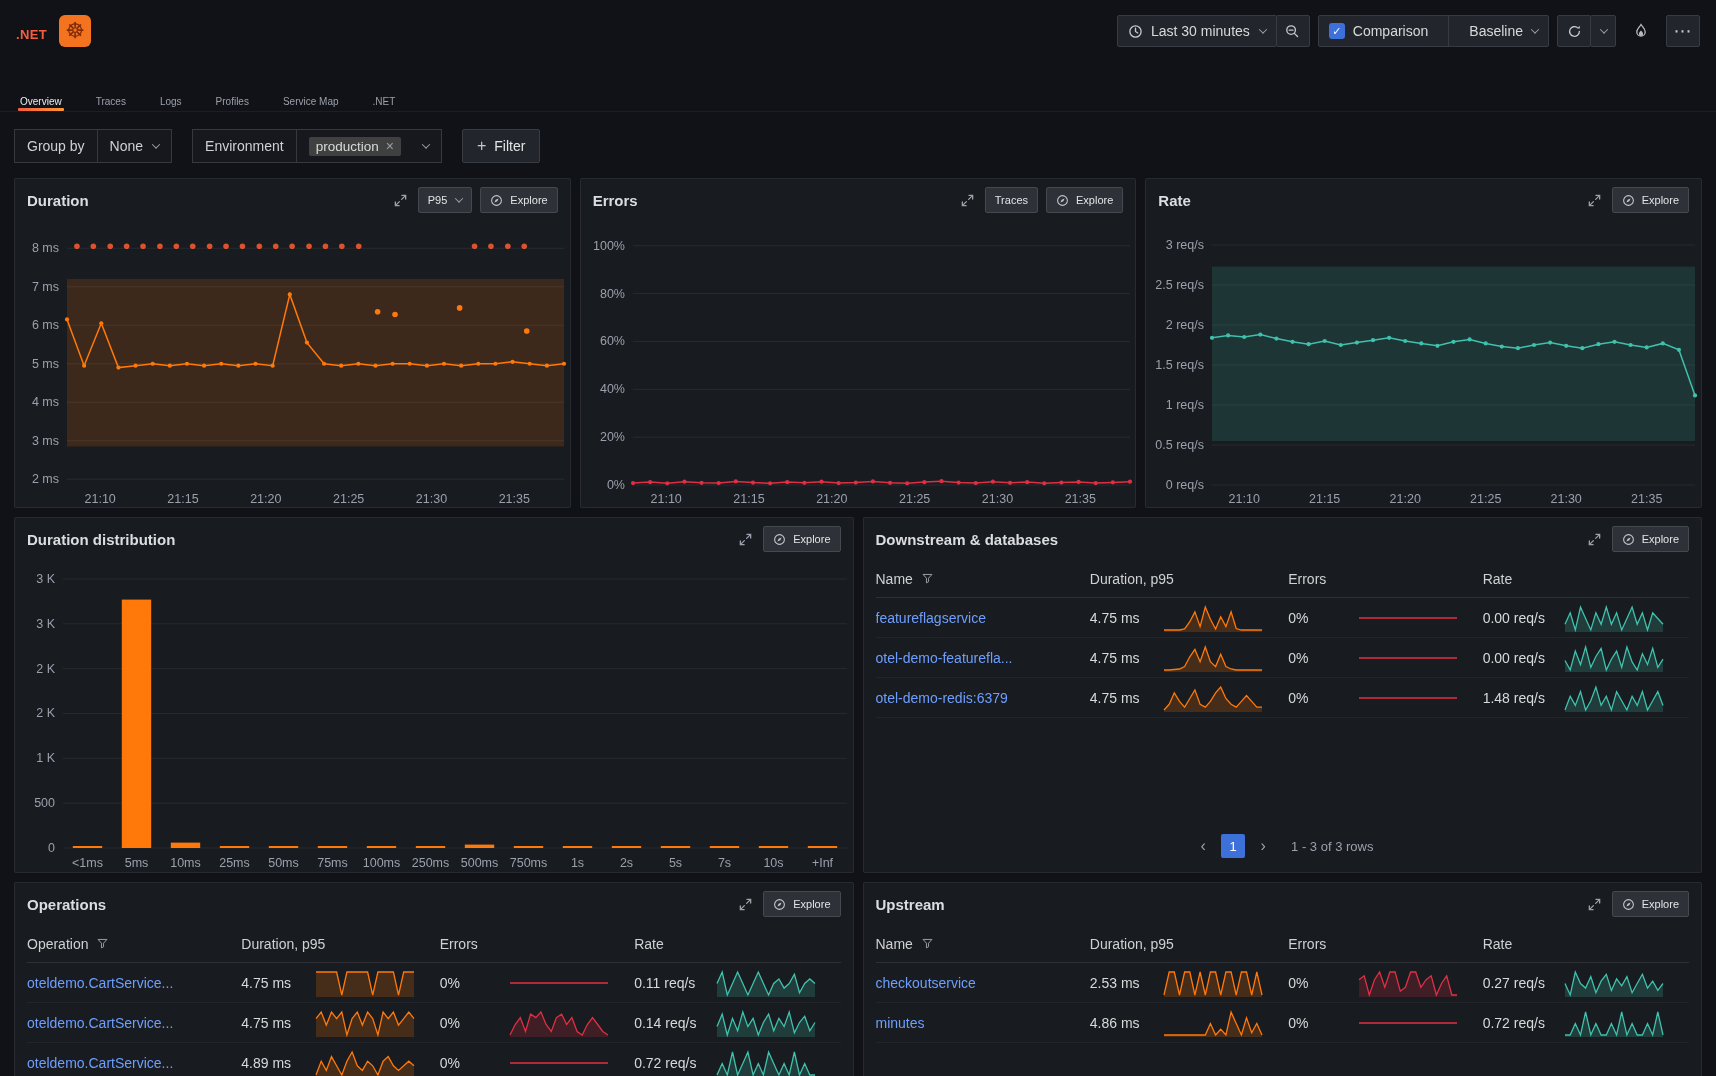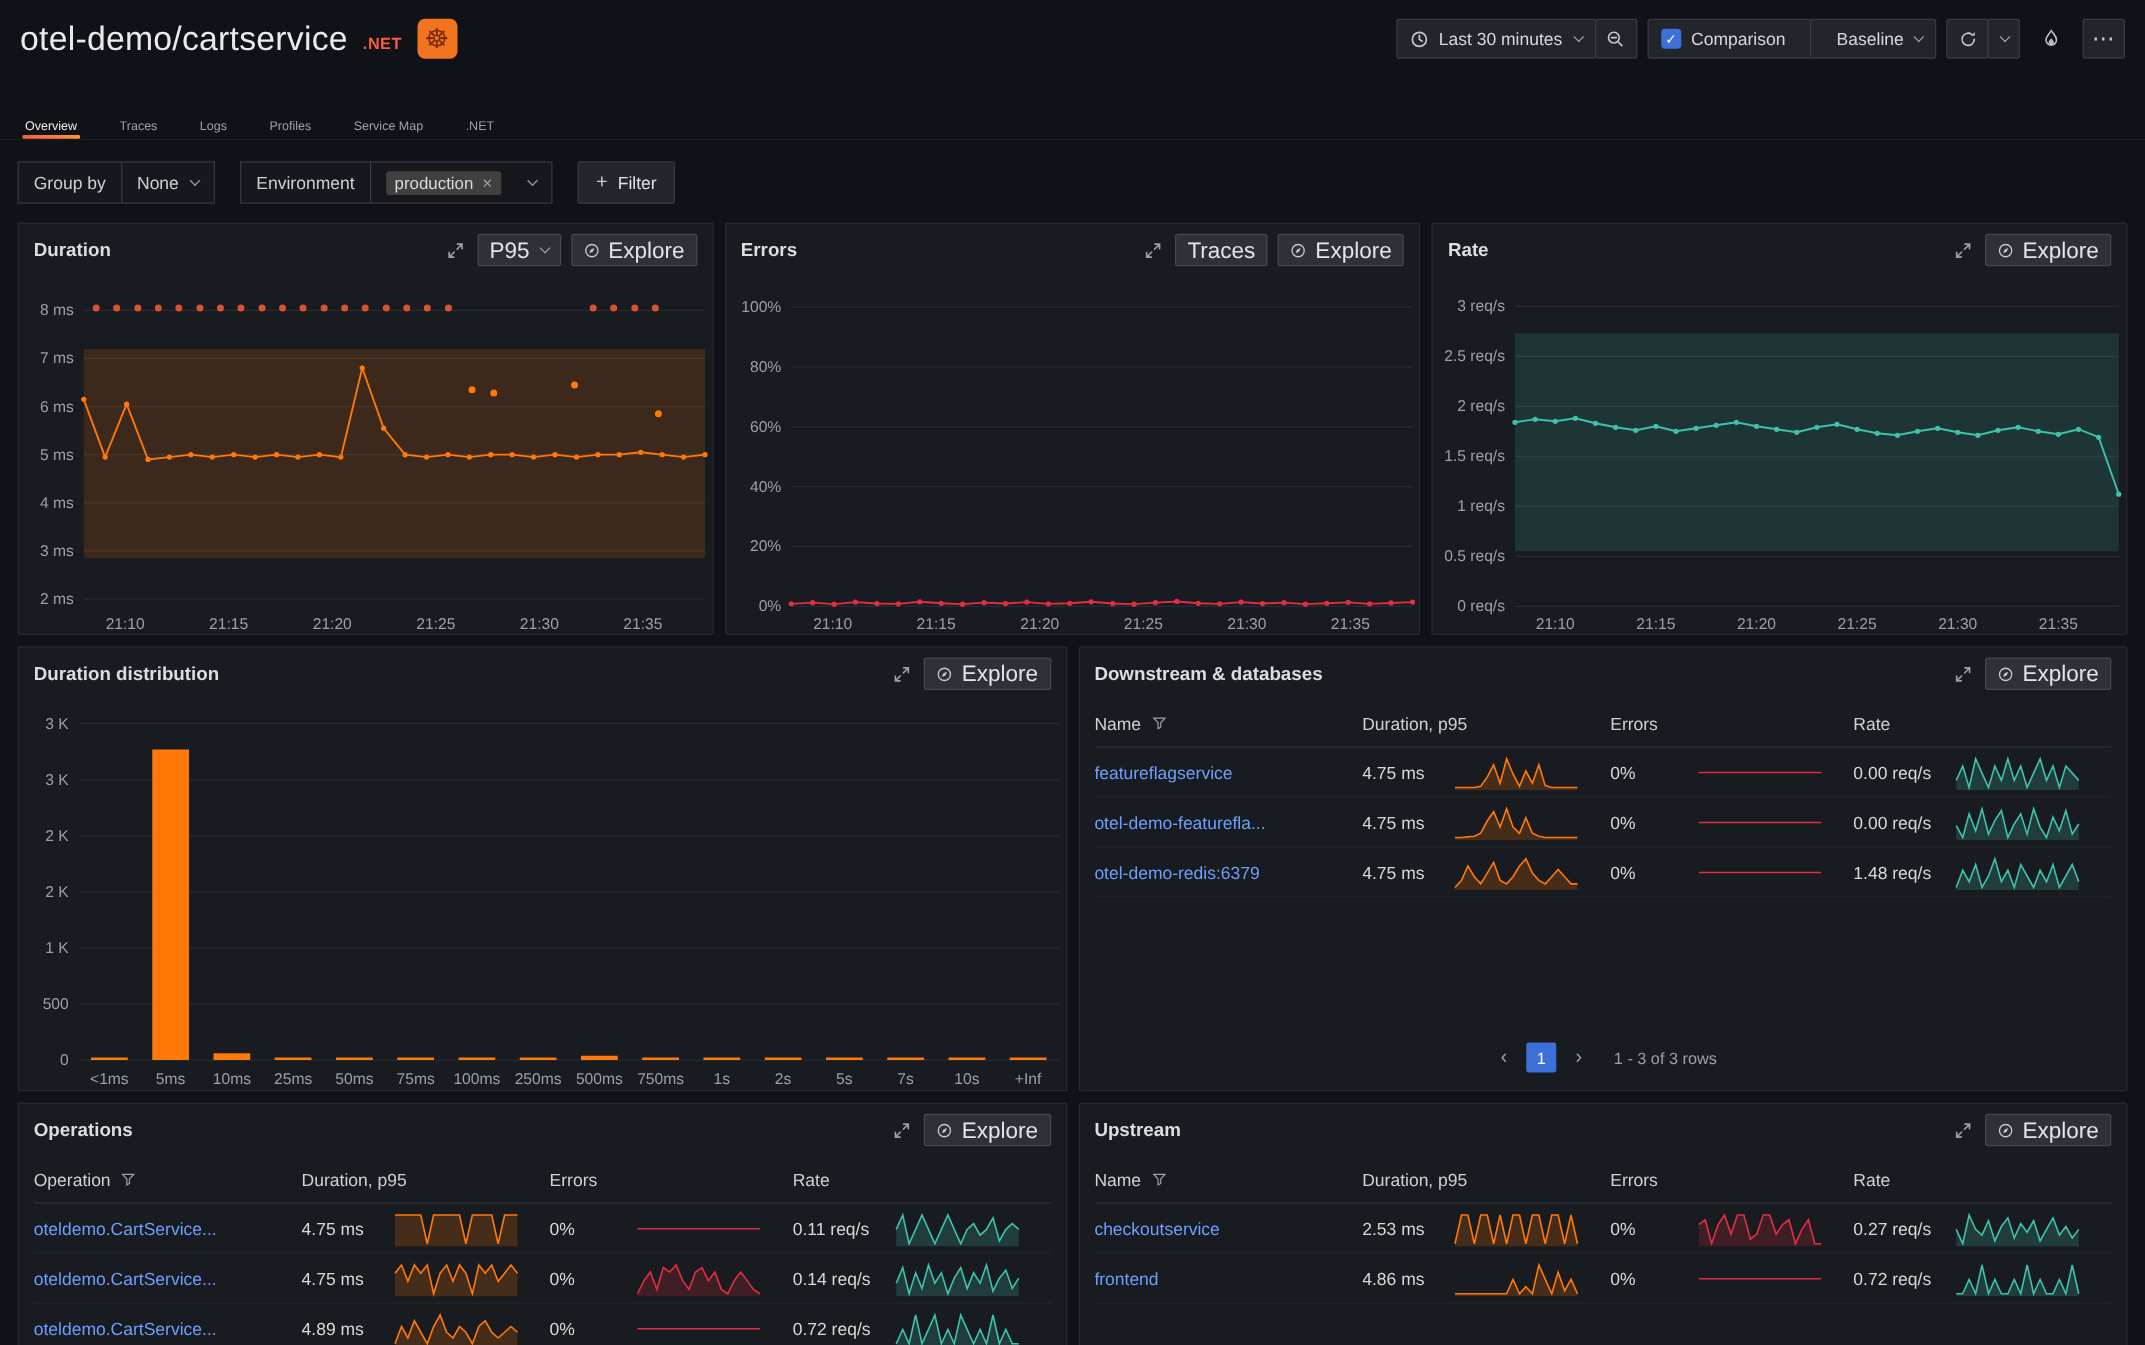--- a/index.html
+++ b/index.html
@@ -46,21 +46,21 @@
   
   .grid{display:grid;grid-template-columns:repeat(6,1fr);grid-template-rows:330px 356px 330px;gap:9px;padding:0 14px;margin-top:14px}
   .panel{background:#181b1f;border:1px solid rgba(204,204,220,.09);border-radius:2px;display:flex;flex-direction:column;overflow:hidden}
   .c2{grid-column:span 2}
   .c3{grid-column:span 3}
   .panel-head{height:42px;flex:none;display:flex;align-items:center;justify-content:space-between;padding:0 12px}
   .panel-title{font-size:15px;font-weight:700;color:#dcdde0}
   .head-actions{display:flex;align-items:center;gap:8px}
   .icon-btn{background:none;border:none;color:#9aa0ac;cursor:pointer;display:flex;align-items:center;padding:2px}
   .btn{display:flex;align-items:center;gap:7px;height:26px;padding:0 9px;background:#2e3138;border:1px solid #45484f;
-    border-radius:2px;color:#e3e4e6;font-size:18px;cursor:pointer;font-family:inherit}
+    border-radius:2px;color:#e3e4e6;font-size:11px;cursor:pointer;font-family:inherit}
   .chart{flex:1;min-height:0;padding:0 4px 2px 4px}
   
   .tbl{display:flex;flex-direction:column;flex:1;min-height:0;padding:0 12px;overflow:hidden}
   .tr{display:grid;grid-template-columns:1.08fr 1fr .98fr 1.04fr;align-items:center;min-height:40px;
     border-bottom:1px solid rgba(204,204,220,.06)}
   .tr.th{min-height:38px;border-bottom:1px solid rgba(204,204,220,.12)}
   .tr.th .td{color:#d0d1d3;font-size:14px;font-weight:500}
   .td{display:flex;align-items:center;gap:8px;font-size:14px;color:#d8d9da;padding-right:25px;overflow:hidden;white-space:nowrap}
   .td.metric{justify-content:space-between}
   .link{color:#6e9fff;text-decoration:none;cursor:pointer;overflow:hidden;text-overflow:ellipsis}
@@ -69,21 +69,20 @@
   .pagination{display:flex;align-items:center;justify-content:center;gap:6px;margin-top:auto;padding:10px 0 14px 0}
   .pg{width:24px;height:24px;border:none;background:none;color:#9aa0ac;font-size:16px;border-radius:2px;cursor:pointer;font-family:inherit}
   .pg.active{background:#3d71d9;color:#fff;font-size:13px}
   .pg-summary{font-size:13px;color:#9aa0ac;margin-left:10px}
 </style>
 </head>
 <body>
 
 <header class="topbar">
   <div class="title-wrap">
-    <h1 class="page-title">otel-demo/cartservice</h1>
     <span class="runtime">.NET</span>
     <span class="k8s">☸</span>
   </div>
   <div class="controls">
     <div class="joined">
       <button class="ctl">
         <span>
           <svg class="ic" width="15" height="15" viewBox="0 0 16 16">
               <circle cx="8" cy="8" r="6" fill="none" stroke="#c7c9cc" stroke-width="1.4"></circle>
               <path d="M8 4.5V8l2.4 1.6" fill="none" stroke="#c7c9cc" stroke-width="1.4" stroke-linecap="round"></path>
@@ -791,21 +790,21 @@
         <div class="td metric">
             <span class="val">0.27 req/s</span>
             <span class="spark"><svg width="100" height="30">
                 <polygon points="1.0,15.5 6.2,27.0 11.3,4.0 16.5,15.5 21.6,20.1 26.8,8.6 31.9,24.7 37.1,13.2 42.3,6.3 47.4,22.4 52.6,10.9 57.7,17.8 62.9,8.6 68.1,24.7 73.2,15.5 78.4,6.3 83.5,20.1 88.7,13.2 93.8,22.4 99.0,15.5 99.0,29 1.0,29" fill="rgba(63,193,173,0.2)"></polygon>
                 <polyline points="1.0,15.5 6.2,27.0 11.3,4.0 16.5,15.5 21.6,20.1 26.8,8.6 31.9,24.7 37.1,13.2 42.3,6.3 47.4,22.4 52.6,10.9 57.7,17.8 62.9,8.6 68.1,24.7 73.2,15.5 78.4,6.3 83.5,20.1 88.7,13.2 93.8,22.4 99.0,15.5" fill="none" stroke="#3fc1ad" stroke-width="1.3"></polyline>
               </svg></span>
           </div>
       </div>
       <div class="tr">
         <div class="td">
-            <a class="link">frontend</a>
+            <a class="link">minutes</a>
           </div>
         <div class="td metric">
             <span class="val">4.86 ms</span>
             <span class="spark"><svg width="100" height="30">
                 <polygon points="1.0,27.0 6.2,27.0 11.3,27.0 16.5,27.0 21.6,27.0 26.8,27.0 31.9,27.0 37.1,27.0 42.3,27.0 47.4,15.5 52.6,27.0 57.7,21.3 62.9,27.0 68.1,4.0 73.2,15.5 78.4,27.0 83.5,9.8 88.7,24.7 93.8,15.5 99.0,27.0 99.0,29 1.0,29" fill="rgba(255,120,10,0.2)"></polygon>
                 <polyline points="1.0,27.0 6.2,27.0 11.3,27.0 16.5,27.0 21.6,27.0 26.8,27.0 31.9,27.0 37.1,27.0 42.3,27.0 47.4,15.5 52.6,27.0 57.7,21.3 62.9,27.0 68.1,4.0 73.2,15.5 78.4,27.0 83.5,9.8 88.7,24.7 93.8,15.5 99.0,27.0" fill="none" stroke="#ff780a" stroke-width="1.3"></polyline>
               </svg></span>
           </div>
         <div class="td metric">
             <span class="val">0%</span>

